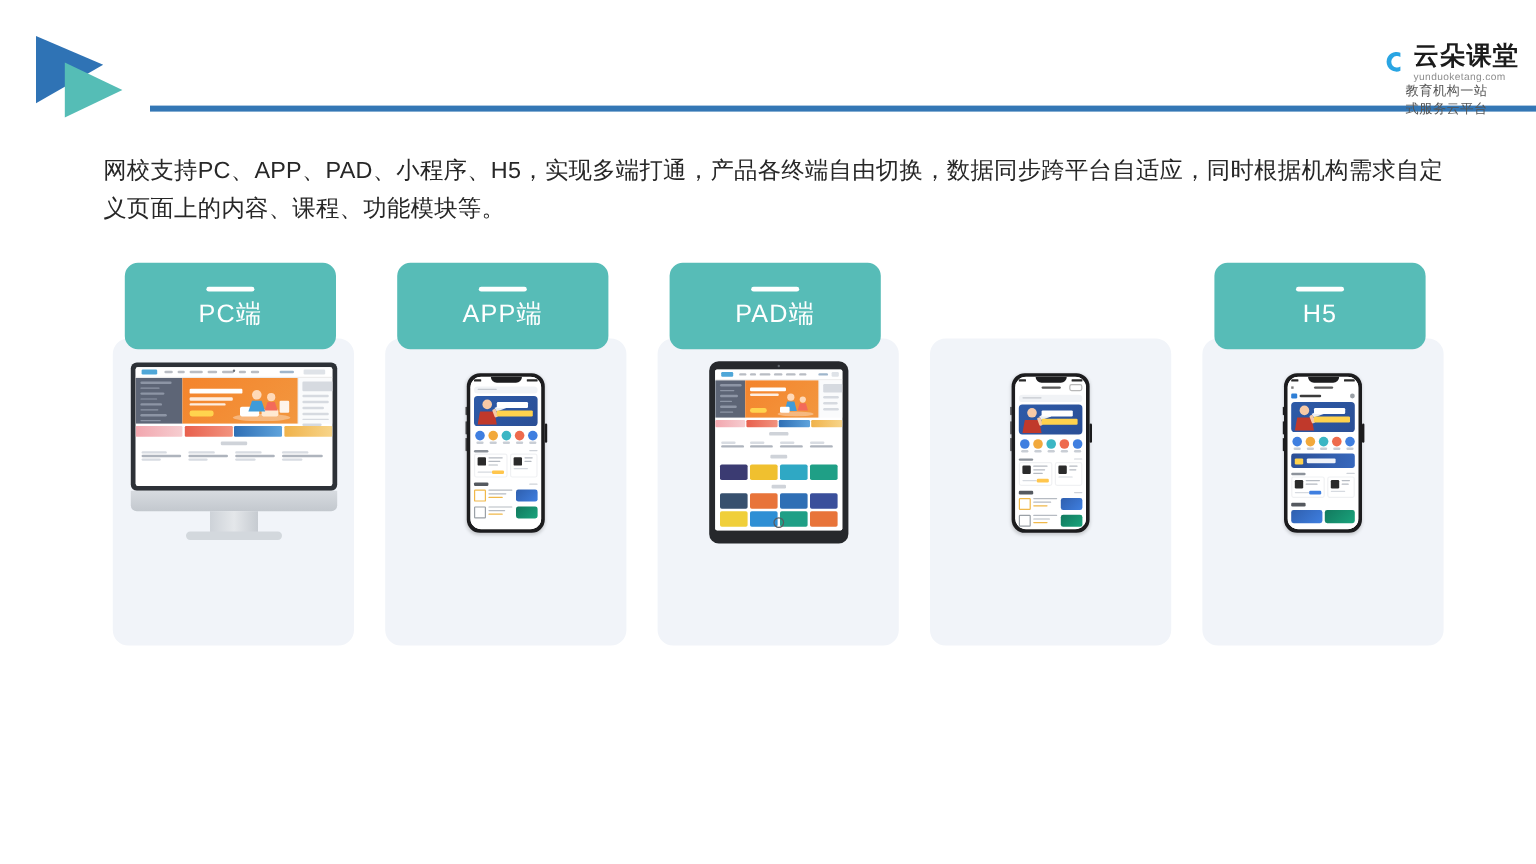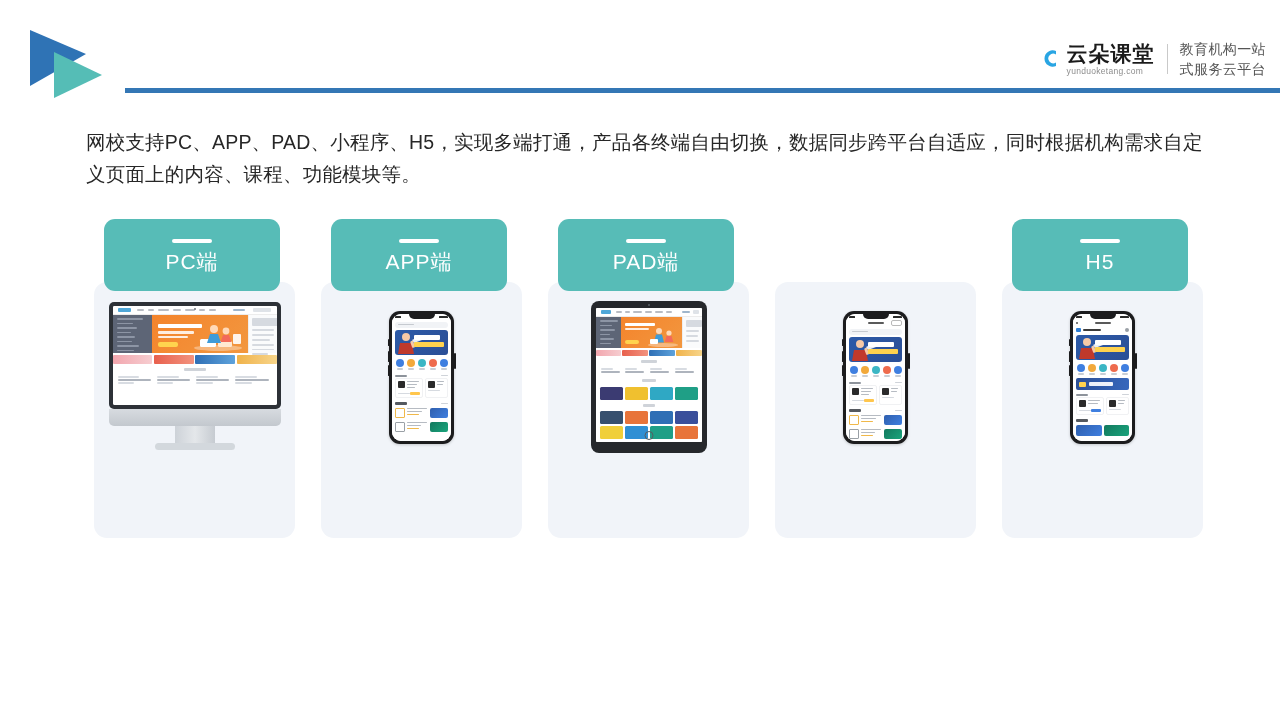--- a/index.html
+++ b/index.html
@@ -17,28 +17,28 @@
   .title-block{position:absolute;left:125px;top:46px;}
   .title-text{
     font-size:26px;color:#404040;letter-spacing:.5px;white-space:nowrap;
     font-family:"Liberation Sans","DejaVu Sans",sans-serif;
   }
   .title-text .num{font-weight:400;color:#3b3b3b;}
   .title-text .cn{font-weight:700;color:#2f2f2f;}
   .title-rule{position:absolute;left:125px;top:88px;width:1155px;height:5px;background:#3477b5;}
 
   
-  .brand{position:absolute;right:14px;top:36px;display:flex;align-items:center;height:46px;}
+  .brand{position:absolute;right:14px;top:36px;display:flex;align-items:center;height:46px;flex-direction:column;}
   .brand-logo{display:flex;align-items:center;}
   .cloud-ic{width:30px;height:30px;margin-right:3px;margin-top:-4px;}
   .brand-words{display:flex;flex-direction:column;line-height:1;}
   .brand-cn{font-size:21px;font-weight:700;color:#1b1b1b;letter-spacing:1px;}
   .brand-url{font-size:8.5px;color:#8d8d8d;letter-spacing:.3px;margin-top:3px;}
   .brand-div{width:1px;height:30px;background:#c9c9c9;margin:0 12px;}
-  .brand-tag{font-size:14px;color:#555;line-height:1.45;letter-spacing:.4px;}
+  .brand-tag{font-size:11px;color:#555;line-height:1.45;letter-spacing:.4px;}
 
   
   .copy{position:absolute;left:86px;top:126px;width:1120px;
         font-size:19.5px;color:#272727;line-height:1.65;letter-spacing:.2px;}
 
   
   .cards{position:absolute;left:0;top:282px;width:1280px;height:292px;}
   .card{position:absolute;top:0;width:201px;height:256px;background:#f1f4f9;border-radius:13px;}
   .card.c0{left:94px;}
   .card.c1{left:321px;}

